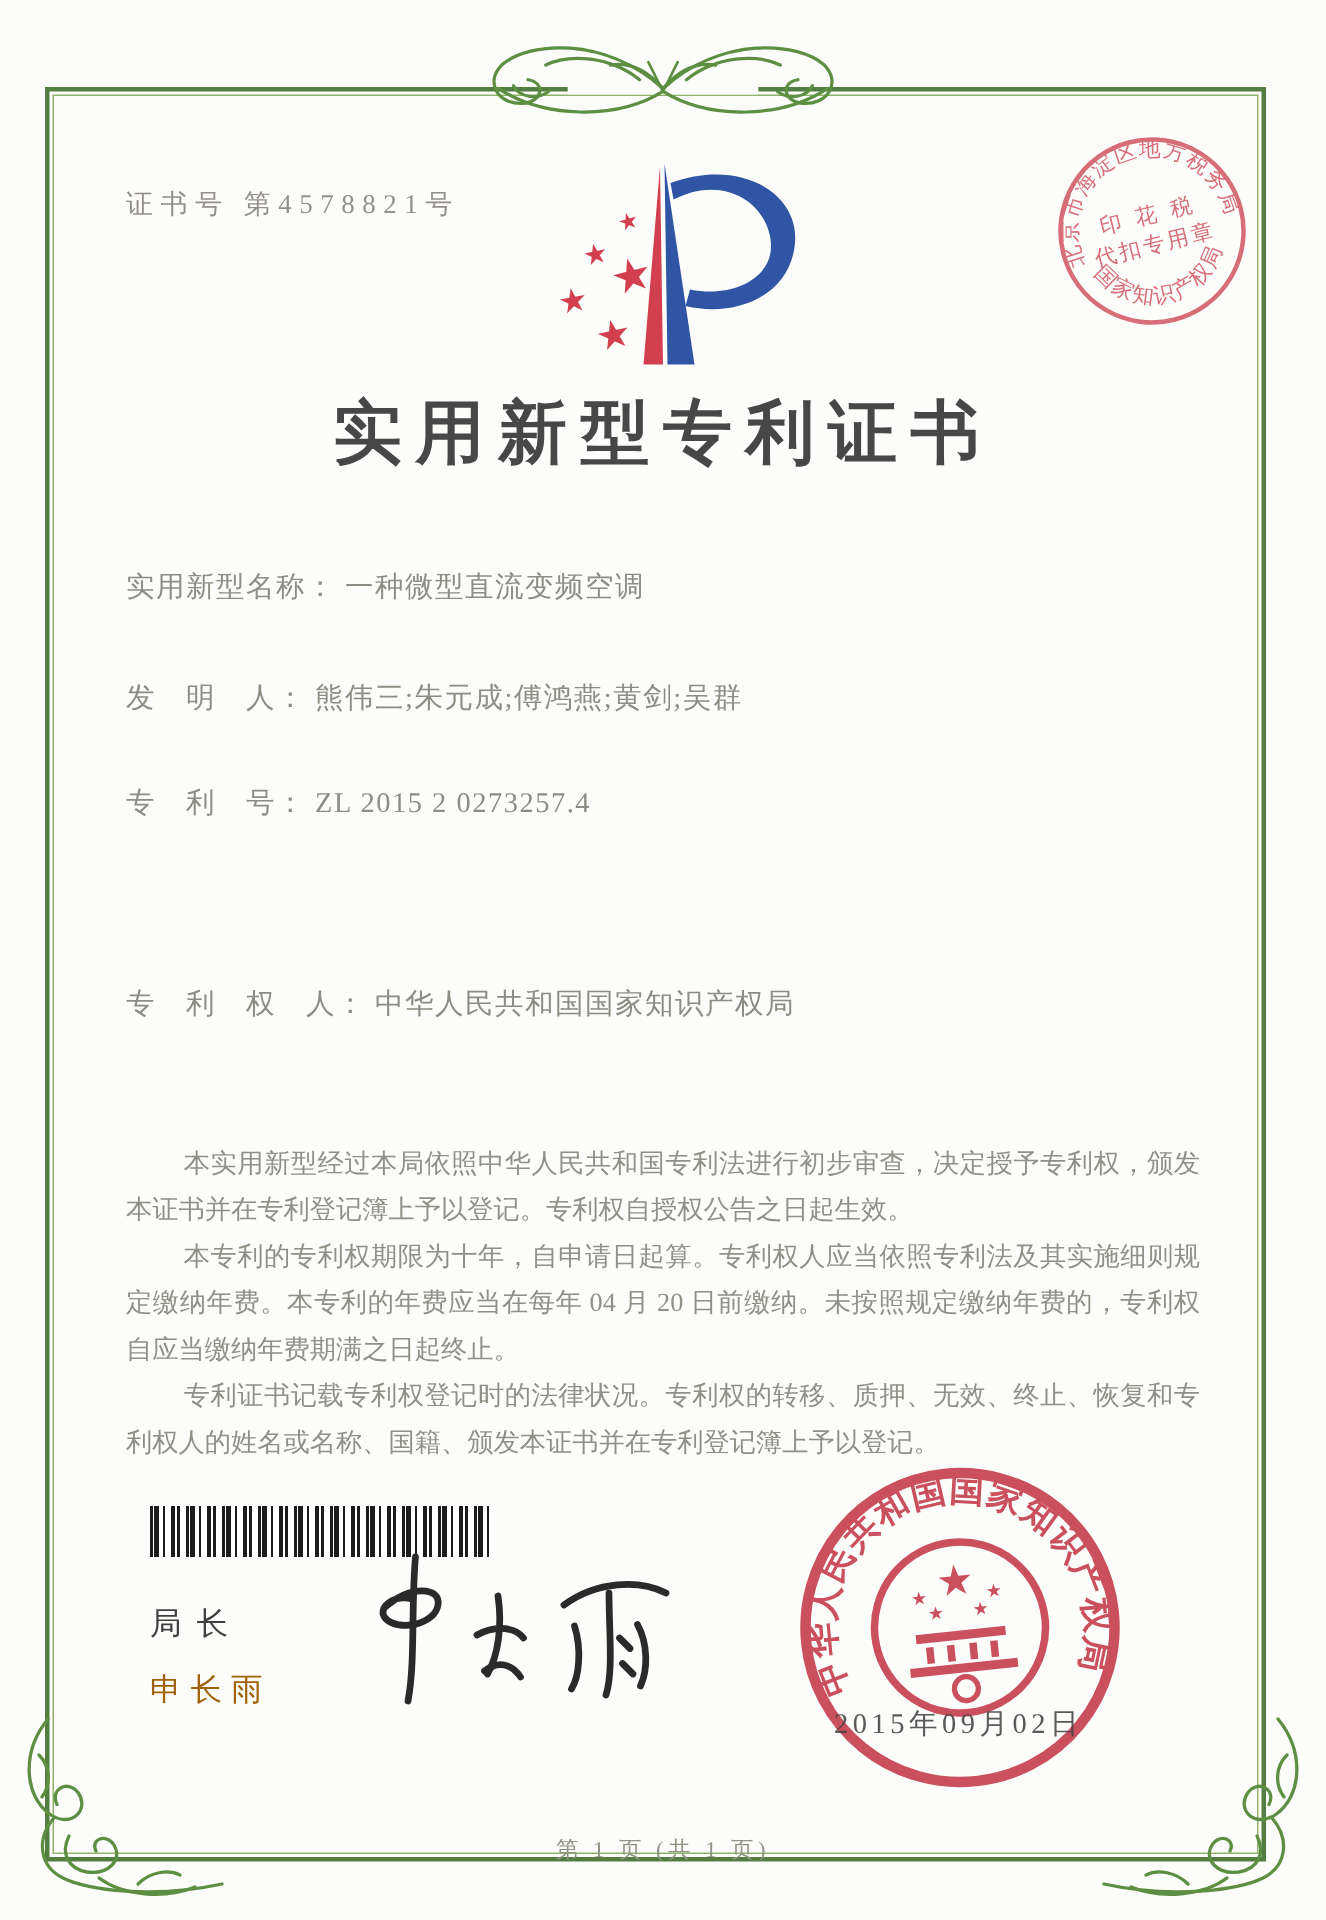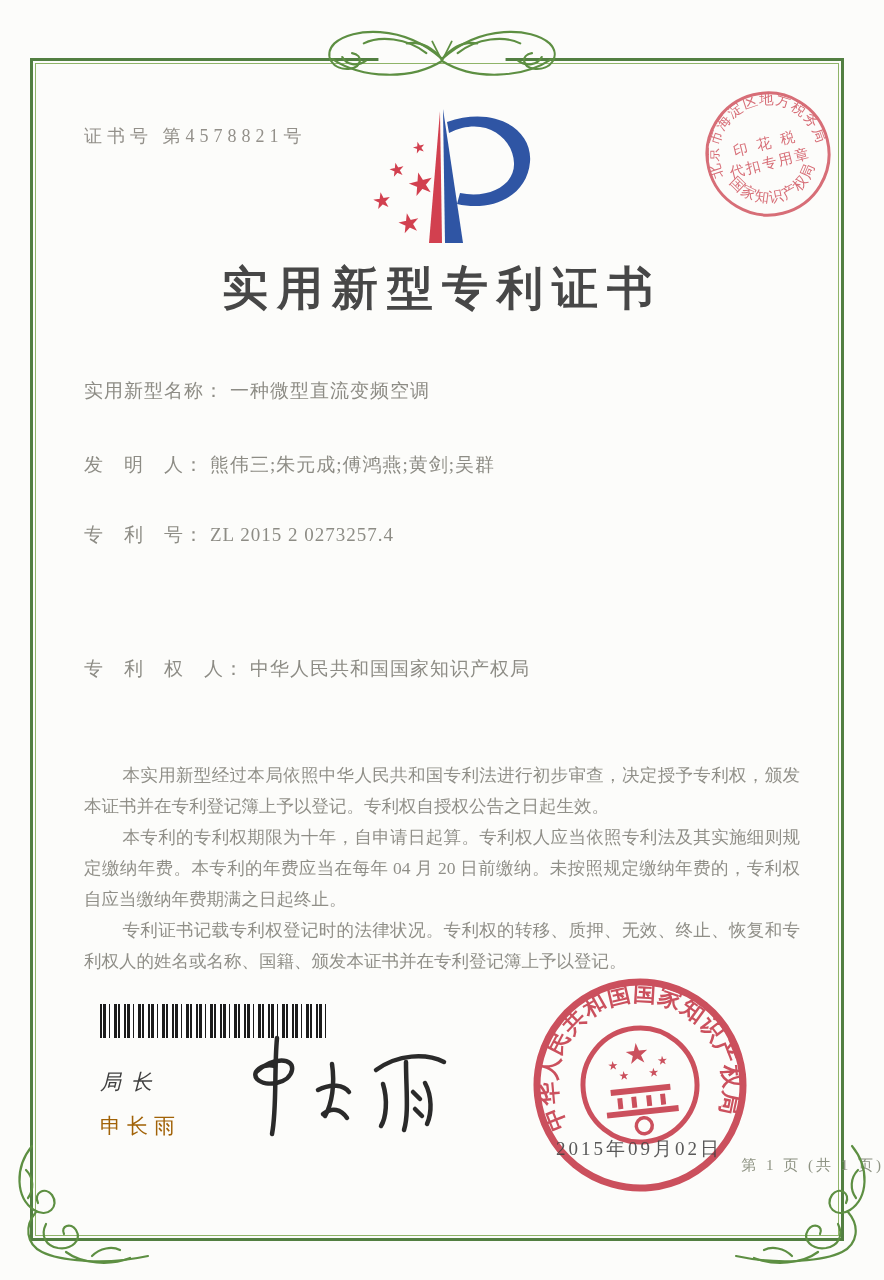--- a/index.html
+++ b/index.html
@@ -33,23 +33,23 @@
     text-align:justify;
   }
   .paras p{margin:0;text-indent:2.2em;}
   .barcode{
     left:100px;top:1004px;width:230px;height:34px;
     background:repeating-linear-gradient(90deg,
       #1c1c1c 0 2px,#fff 2px 3px,#1c1c1c 3px 6px,#fff 6px 9px,
       #1c1c1c 9px 10px,#fff 10px 14px,#1c1c1c 14px 17px,#fff 17px 18px,
       #1c1c1c 18px 20px,#fff 20px 24px);
   }
-  .sig-title{left:100px;top:1068px;font-size:21px;letter-spacing:10px;color:#3f3f3f;font-style:italic;}
+  .sig-title{left:100px;top:1068px;font-size:21px;letter-spacing:10px;color:#3f3f3f;}
   .sig-name{left:100px;top:1112px;font-size:21px;letter-spacing:6px;color:#a16207;}
-  .footer{left:0;right:0;top:1156px;text-align:right;font-size:15px;letter-spacing:3px;color:#8e9383;}
+  .footer{left:0;right:0;top:1224px;text-align:center;font-size:15px;letter-spacing:3px;color:#8e9383;}
   .tax-seal{left:688px;top:74px;width:160px;height:160px;transform:rotate(-14deg);opacity:.92;}
   .cnipa-seal{left:530px;top:975px;width:220px;height:220px;transform:rotate(-6deg);opacity:.95;}
   .seal-date{left:556px;top:1136px;font-size:19px;letter-spacing:3px;color:rgba(66,66,66,.88);z-index:6;}
   .logo{left:336px;top:106px;width:220px;height:144px;}
   .sig-svg{left:226px;top:1028px;width:250px;height:118px;}
   .orn-top{left:282px;top:16px;width:320px;height:88px;z-index:3;}
   .corner{width:150px;height:140px;z-index:3;}
   .corner-bl{left:6px;top:1140px;}
   .corner-br{left:728px;top:1140px;transform:scaleX(-1);}
   svg text{font-family:"Liberation Serif","DejaVu Serif",serif;}

